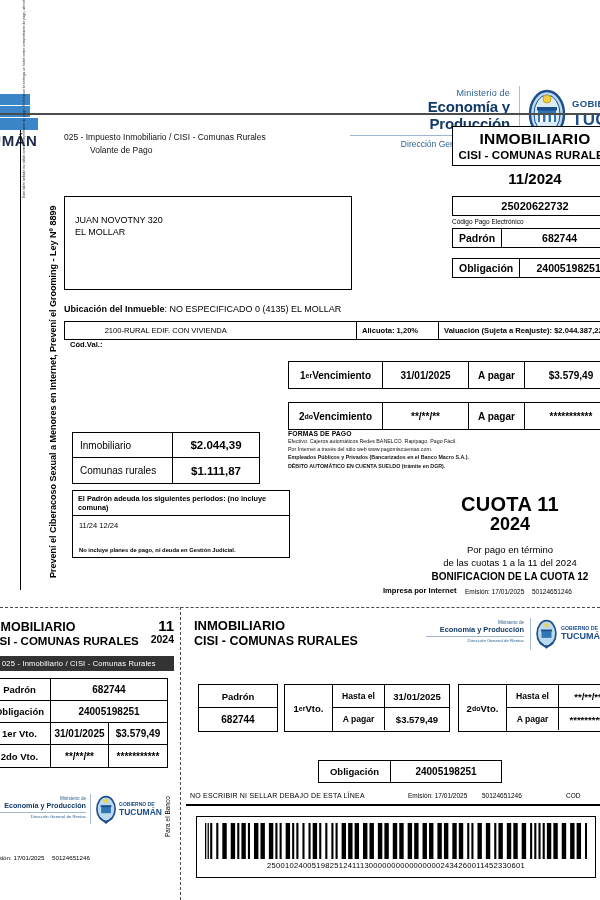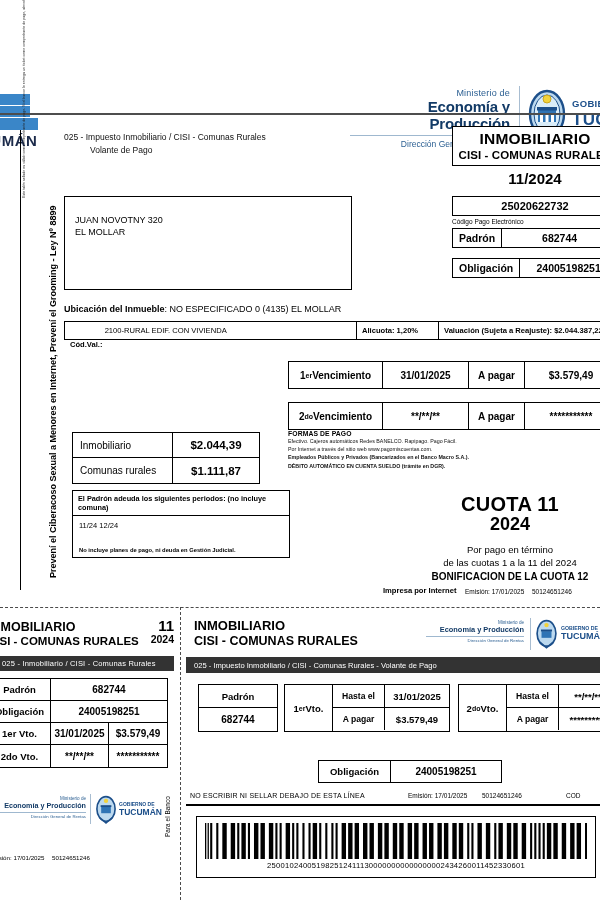--- a/index.html
+++ b/index.html
@@ -438,21 +438,20 @@
         <rect x="11" y="22" width="18" height="12" fill="#2f74b5"></rect>
         <rect x="10" y="19" width="20" height="3.5" fill="#1c4f8a"></rect>
         <path d="M8 42 L20 52 L32 42" fill="none" stroke="#1c4f8a" stroke-width="3"></path>
       </svg>
     </div>
     <div class="sr-gob">
       <div class="sr-g1">GOBIERNO DE</div>
       <div class="sr-g2">TUCUMÁN</div>
     </div>
 
-    <div class="sr-bar">025 - Impuesto Inmobiliario / CISI - Comunas Rurales - Volante de Pago</div>
 
     <div class="sr-pad">
       <div class="a">Padrón</div>
       <div class="b">682744</div>
     </div>
 
     <div class="vto-grp vg1">
       <div class="vg-lbl">
           <span>1</span>
           <span class="sup">er</span>

